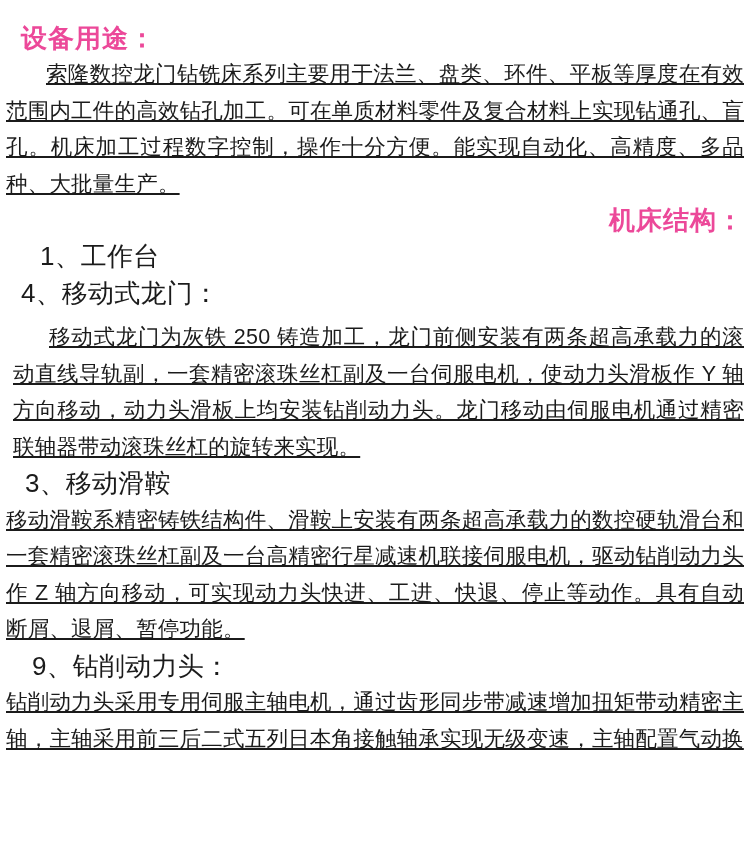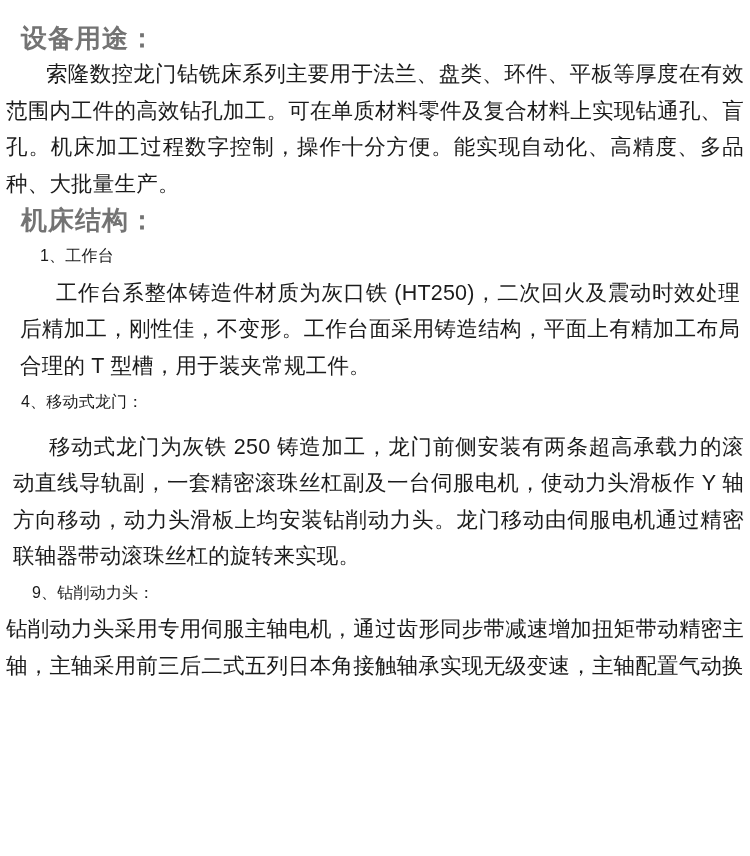--- a/index.html
+++ b/index.html
@@ -18,72 +18,76 @@
   .doc {
     box-sizing: border-box;
     width: 750px;
     padding: 20px 6px 0 6px;
   }
   .h1 {
     font-size: 26px;
     font-weight: 700;
     line-height: 36px;
     margin: 0 0 0 15px;
-    color: #737373;
+    color: #ec4899;
     letter-spacing: 1px;
   }
   .para {
     font-size: 21.5px;
     line-height: 36.5px;
     margin: 0;
     text-align: justify;
     text-justify: inter-ideograph;
     letter-spacing: 0.2px;
+    text-decoration: underline;
   }
   .item-label {
-    font-size: 16px;
+    font-size: 26px;
     line-height: 36.5px;
     margin: 0;
     letter-spacing: 0.2px;
   }
   
   .p-intro   { text-indent: 40px; }
   .label-1   { margin-left: 34px; }
   .body-1    { margin-left: 14px; margin-right: 4px; text-indent: 36px; }
   .label-2   { margin-left: 15px; }
   .body-2    { margin-left: 7px;  text-indent: 36px; margin-top: 8px; }
   .label-3   { margin-left: 19px; }
   .body-3    { margin-left: 0; }
   .label-4   { margin-left: 26px; }
   .body-4    { margin-left: 0; }
-  .section-structure .h1 { margin-top: 0; }
+  .section-structure .h1 { margin-top: 0; text-align: right; }
 </style>
 </head>
 <body>
 
 <div class="doc">
 
   <section class="section-purpose">
     <h1 class="h1">设备用途：</h1>
     <p class="para p-intro">索隆数控龙门钻铣床系列主要用于法兰、盘类、环件、平板等厚度在有效范围内工件的高效钻孔加工。可在单质材料零件及复合材料上实现钻通孔、盲孔。机床加工过程数字控制，操作十分方便。能实现自动化、高精度、多品种、大批量生产。</p>
   </section>
 
   <section class="section-structure">
     <h1 class="h1">机床结构：</h1>
 
     <div class="item">
       <p class="item-label label-1">1、工作台</p>
-      <p class="para body-1">工作台系整体铸造件材质为灰口铁 (HT250)，二次回火及震动时效处理后精加工，刚性佳，不变形。工作台面采用铸造结构，平面上有精加工布局合理的 T 型槽，用于装夹常规工件。</p>
     </div>
 
     <div class="item">
       <p class="item-label label-2">4、移动式龙门：</p>
       <p class="para body-2">移动式龙门为灰铁 250 铸造加工，龙门前侧安装有两条超高承载力的滚动直线导轨副，一套精密滚珠丝杠副及一台伺服电机，使动力头滑板作 Y 轴方向移动，动力头滑板上均安装钻削动力头。龙门移动由伺服电机通过精密联轴器带动滚珠丝杠的旋转来实现。</p>
     </div>
 
+    <div class="item">
+      <p class="item-label label-3">3、移动滑鞍</p>
+      <p class="para body-3">移动滑鞍系精密铸铁结构件、滑鞍上安装有两条超高承载力的数控硬轨滑台和一套精密滚珠丝杠副及一台高精密行星减速机联接伺服电机，驱动钻削动力头作 Z 轴方向移动，可实现动力头快进、工进、快退、停止等动作。具有自动断屑、退屑、暂停功能。</p>
+    </div>
 
     <div class="item">
       <p class="item-label label-4">9、钻削动力头：</p>
       <p class="para body-4">钻削动力头采用专用伺服主轴电机，通过齿形同步带减速增加扭矩带动精密主轴，主轴采用前三后二式五列日本角接触轴承实现无级变速，主轴配置气动换</p>
     </div>
   </section>
 
 </div>
 
 </body></html>

